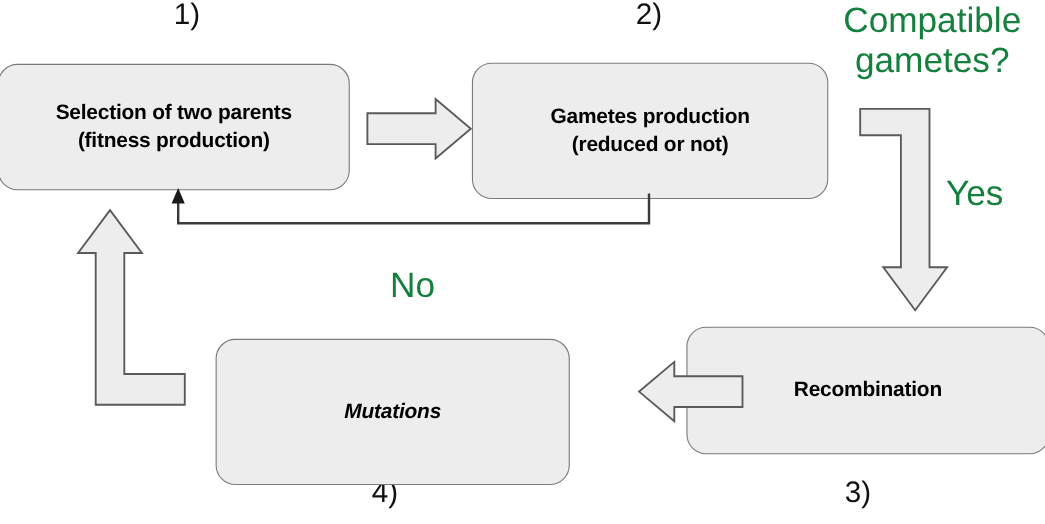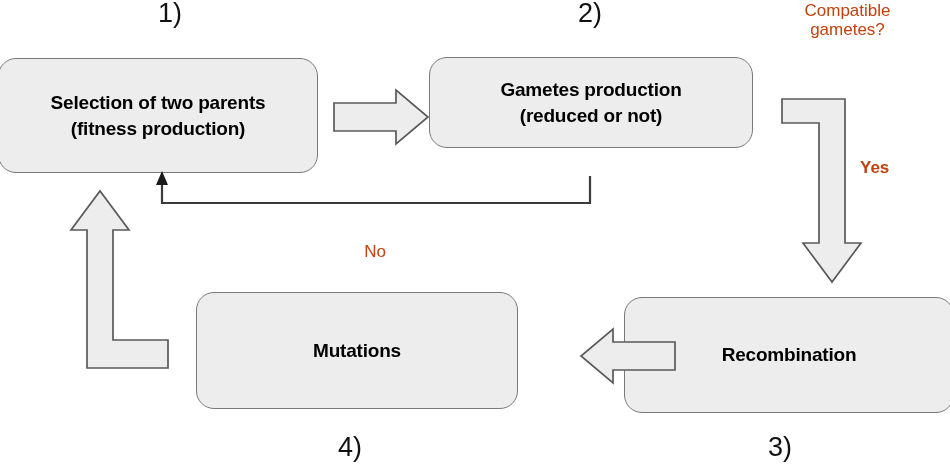--- a/index.html
+++ b/index.html
@@ -43,22 +43,22 @@
     position: absolute;
     font-size: 27px;
     color: #111111;
     font-weight: 400;
     font-family: "Liberation Sans", sans-serif;
     text-align: center;
     white-space: nowrap;
   }
   .edge-label {
     position: absolute;
-    font-size: 17px;
-    color: #c2410c;
+    font-size: 32px;
+    color: #15803d;
     font-weight: 400;
     font-family: "Liberation Sans", sans-serif;
     white-space: pre-line;
     text-align: center;
     line-height: 1.12;
   }
   .svg-layer {
     position: absolute;
     left: 0;
     top: 0;
@@ -87,38 +87,38 @@
 
 <div id="canvas">
 
   <div class="step-num" style="left:120px; top:-2px; width:100px;">1)</div>
   <div class="step-num" style="left:540px; top:-2px; width:100px;">2)</div>
   <div class="step-num" style="left:730px; top:432px; width:100px;">3)</div>
   <div class="step-num" style="left:300px; top:432px; width:100px;">4)</div>
 
   <div class="edge-label" style="left:745px; top:1px; width:205px;">Compatible
 gametes?</div>
-  <div class="edge-label" style="left:860px; top:158px; width:80px; text-align:left;font-weight:bold;">Yes</div>
+  <div class="edge-label" style="left:860px; top:158px; width:80px; text-align:left;">Yes</div>
   <div class="edge-label" style="left:330px; top:218px; width:90px;margin-top:24px;">No</div>
 
   <div class="node" style="left:-2px; top:58px; width:320px; height:115px;">
     <span class="node-label-text">Selection of two parents
 (fitness production)</span>
   </div>
 
-  <div class="node" style="left:429px; top:57px; width:324px; height:91px;justify-content:center;">
+  <div class="node" style="left:429px; top:57px; width:324px; height:124px;justify-content:center;">
     <span class="node-label-text">Gametes production
 (reduced or not)</span>
   </div>
 
   <div class="node" style="left:624px; top:297px; width:330px; height:116px;">
     <span class="node-label-text">Recombination</span>
   </div>
 
-  <div class="node" style="left:196px; top:292px; width:322px; height:117px;">
+  <div class="node" style="left:196px; top:308px; width:322px; height:133px;font-style:italic;">
     <span class="node-label-text">Mutations</span>
   </div>
 
   <svg class="svg-layer" viewBox="0 0 950 476" xmlns="http://www.w3.org/2000/svg">
 
     <polygon class="block-arrow" points="334,103 396,103 396,90 428,117 396,144 396,131 334,131"></polygon>
 
     <polygon class="block-arrow" points="782,99 845,99 845,243 861,243 832,282 803,243 819,243 819,123 782,123"></polygon>
 
     <polygon class="block-arrow" points="613,342 613,329 581,356 613,383 613,370 675,370 675,342"></polygon>

